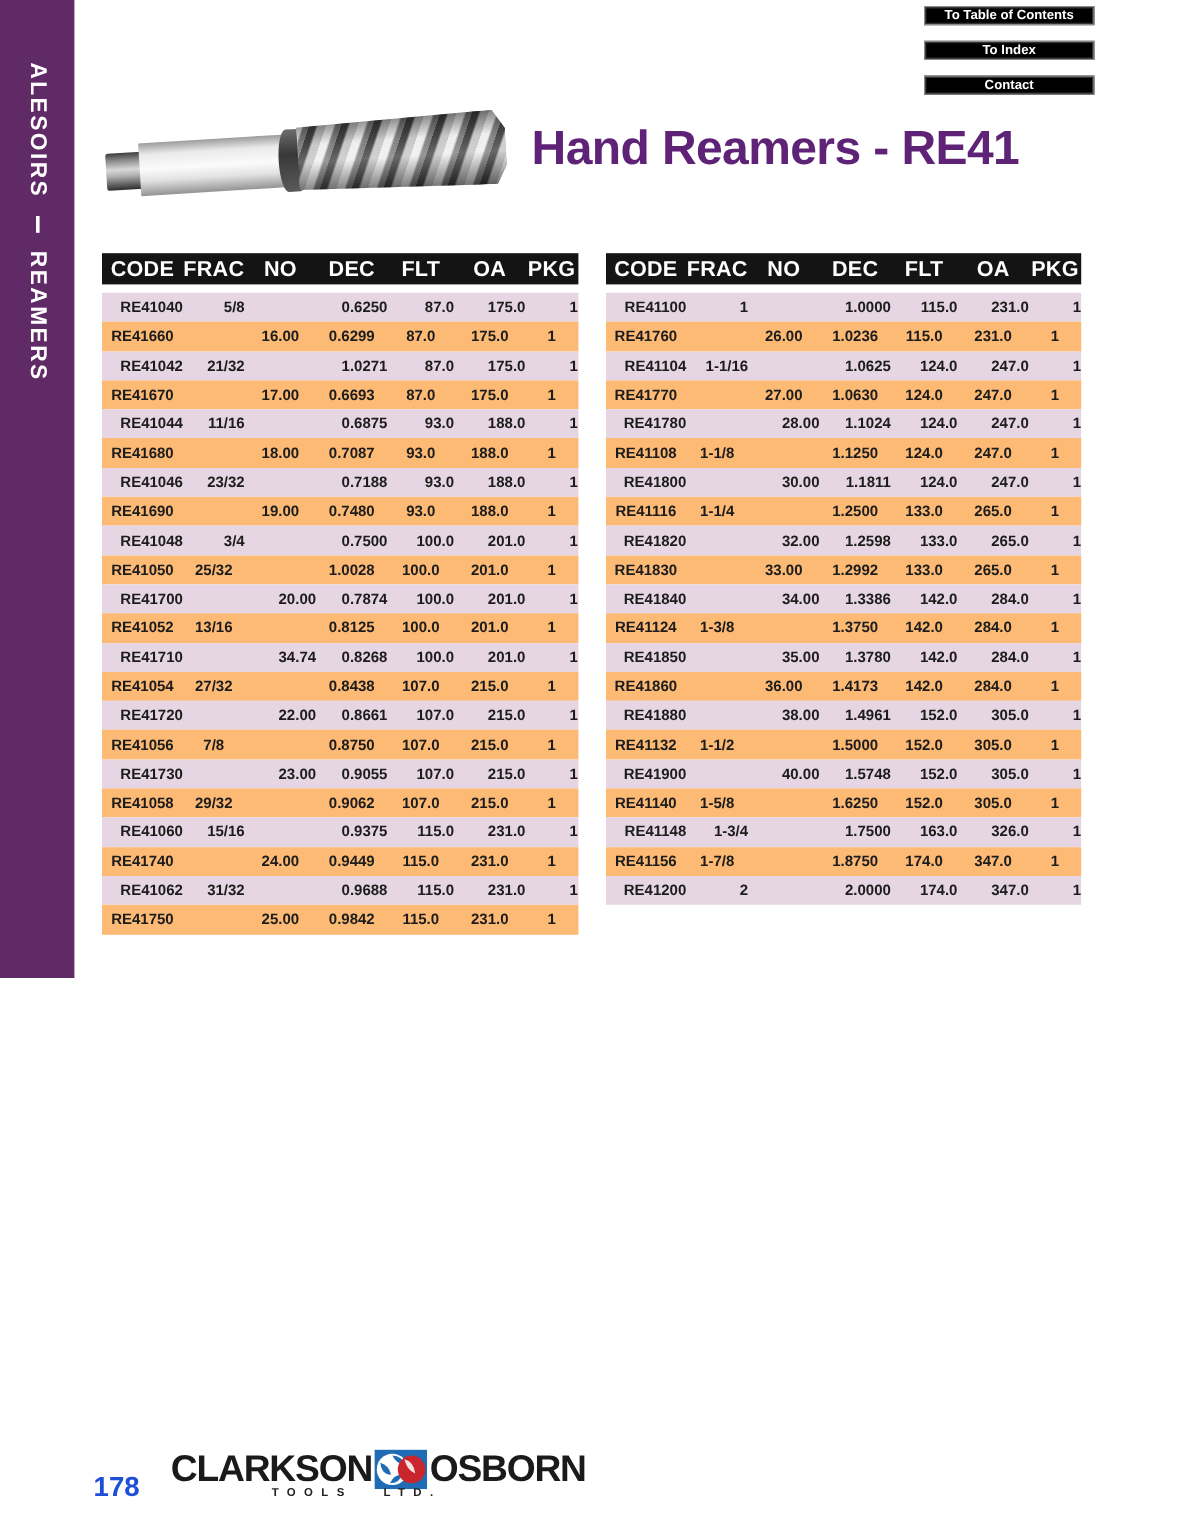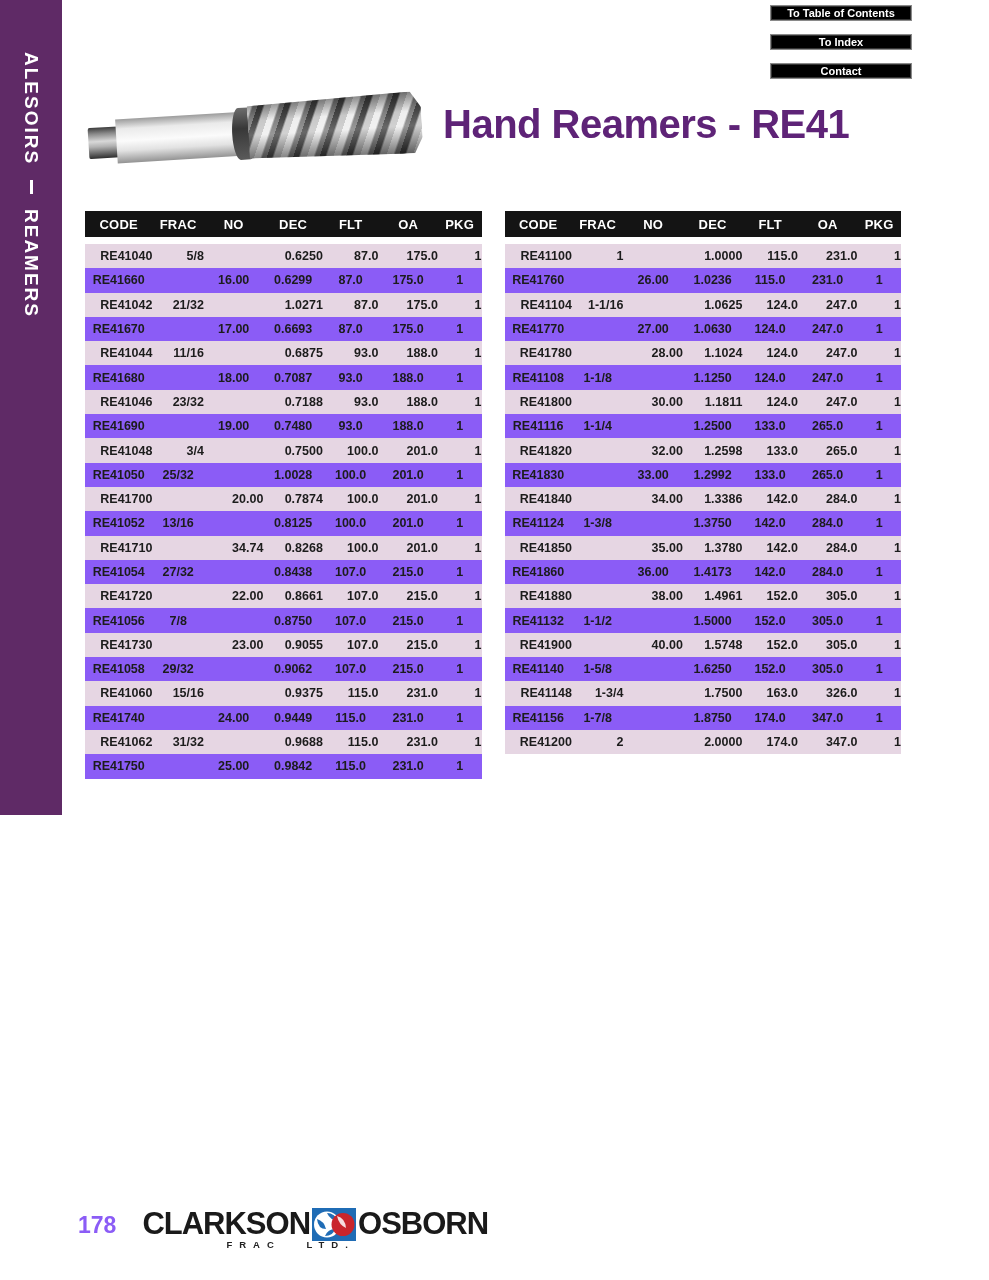--- a/index.html
+++ b/index.html
@@ -46,32 +46,32 @@
     position:absolute;left:443px;top:102px;margin:0;
     font-size:40px;font-weight:700;letter-spacing:-0.5px;
     color:var(--title,#5e2377);white-space:nowrap;
   }
   
   .tables{position:absolute;left:85px;top:211px;width:816px;display:flex;gap:23px;}
   .data-table{flex:1;--cols:17% 13% 15% 15% 14% 15% 11%;}
   .t-head{
     display:grid;grid-template-columns:var(--cols);align-items:center;
     height:26px;background:var(--header-bar,#141414);
-    color:#fff;font-size:13px;font-weight:700;letter-spacing:.2px;
+    color:#fff;font-size:18px;font-weight:700;letter-spacing:.2px;
     margin-bottom:7px;text-align:center;
   }
   .t-row{
     display:grid;grid-template-columns:var(--cols);align-items:center;
     height:24.3px;font-size:12.5px;font-weight:700;color:#1c1c1c;text-align:center;
   }
   .t-row.shaded{background:var(--row-shade,#e6d6e3);text-align:right;}
-  .t-row.plain{background:#8b5cf6;}
+  .t-row.plain{background:#fdba74;}
   
   .footer{position:absolute;left:78px;top:1206px;display:flex;align-items:flex-start;}
-  .page-num{font-size:23px;font-weight:700;color:#8b5cf6;margin-right:26px;margin-top:6px;}
+  .page-num{font-size:23px;font-weight:700;color:#1d4ed8;margin-right:26px;margin-top:20px;}
   .brand-main{display:flex;align-items:center;}
   .brand-word{font-size:31px;font-weight:800;letter-spacing:-1px;color:#1a1a1a;}
   .brand-icon{margin:0 2px;display:block;}
   .brand-sub{
     margin-top:-3px;margin-left:84px;font-size:9.5px;font-weight:600;color:#222;
     letter-spacing:7px;word-spacing:16px;white-space:nowrap;
   }
 </style>
 </head>
 <body>
@@ -524,17 +524,17 @@
           <rect x="0" y="0" width="44" height="33" fill="#1f6cb5"></rect>
           <circle cx="15" cy="16.5" r="13" fill="#ffffff"></circle>
           <path d="M15 5 A 11.5 11.5 0 0 1 26 13 Q 18 12 15 5 Z" fill="#1f6cb5"></path>
           <path d="M5 11 Q 12 13 14 21 Q 6 21 5 11 Z" fill="#1f6cb5"></path>
           <path d="M13 28 Q 16 21 23 21 Q 21 28 13 28 Z" fill="#1f6cb5"></path>
           <circle cx="31" cy="16.5" r="11.5" fill="#c9252c"></circle>
           <path d="M25 8 Q 33 10 34 20 Q 27 17 25 8 Z" fill="#ffffff" opacity="0.85"></path>
         </svg>
         <span class="brand-word">OSBORN</span>
       </div>
-      <div class="brand-sub">FRAC LTD.</div>
+      <div class="brand-sub">TOOLS LTD.</div>
     </div>
   </div>
 
 </div>
 
 </body></html>

